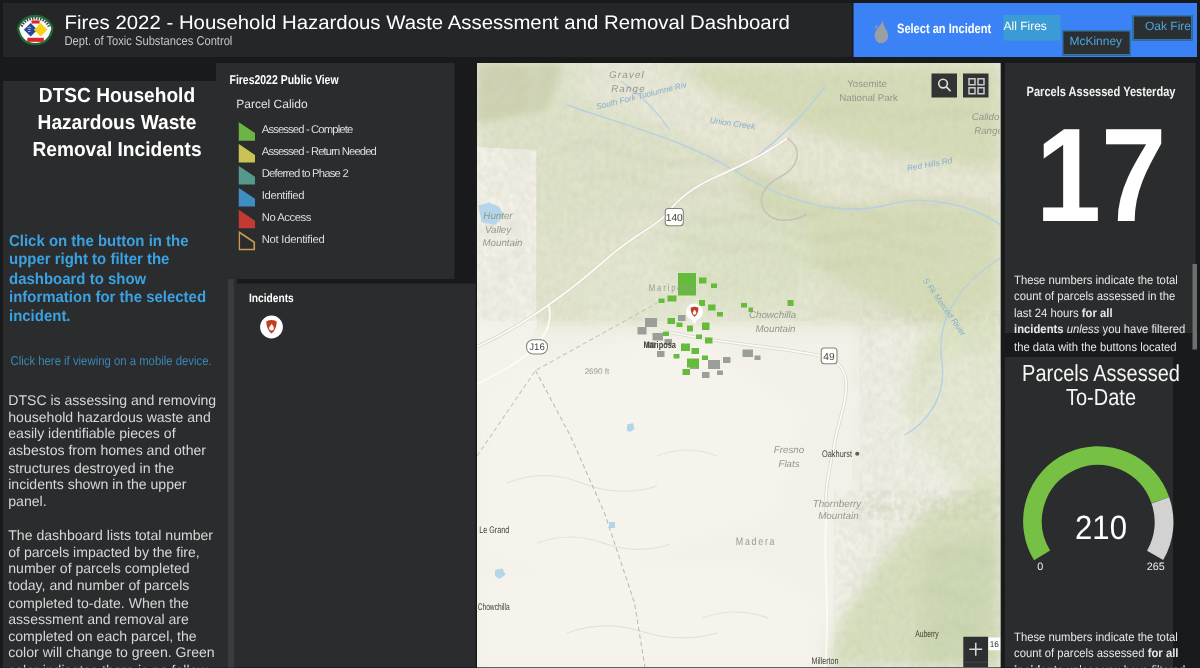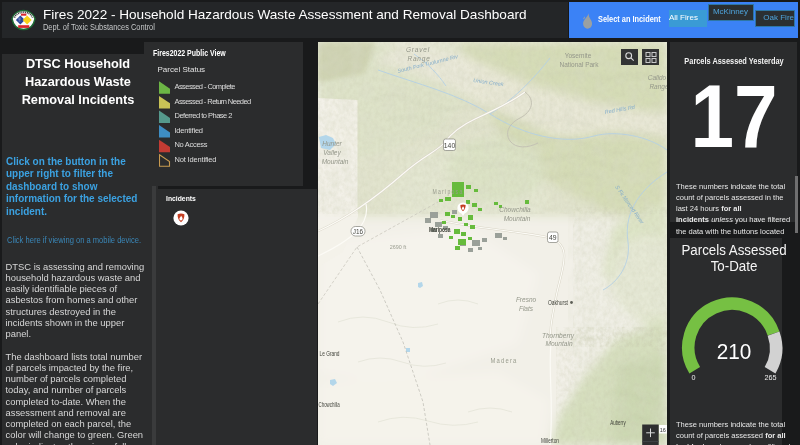--- a/index.html
+++ b/index.html
@@ -22,36 +22,36 @@
     <path d="M7.3,9.2 l2.4,0 M7.5,10.6 l2.0,0 M7.7,12 l1.6,0" stroke="#cfd6e8" stroke-width="0.5"></path>
   </svg>
   <div class="abs nw" style="left:41.2px;top:4.5px;font-size:13px;color:#fff;transform:scaleX(1.045);transform-origin:0 0">Fires 2022 - Household Hazardous Waste Assessment and Removal Dashboard</div>
   <div class="abs nw" style="left:41.3px;top:20px;font-size:8.5px;color:#c6c8c9;transform:scaleX(0.875);transform-origin:0 0">Dept. of Toxic Substances Control</div>
   <div class="abs" style="left:566px;top:0;width:230px;height:36px;background:#3b82f6;border-left:1px solid #171819">
     <svg class="abs" style="left:10px;top:9px" width="14" height="18" viewBox="0 0 14 18">
       <path d="M9.7,0.5 C10,3.1 8.5,4.9 6.8,7 C5.1,9.1 3.9,11 4.1,13.1 C4.35,15.9 6.2,17.7 8.5,17.7 C10.9,17.7 12.85,15.9 13.05,13.3 C13.25,10.8 11.8,8.9 10.8,7.1 C9.8,5.3 9.4,3 9.7,0.5 Z M5.9,5.3 C5.1,6.3 4.2,7.2 3.9,8.6 C4.5,8 5.3,7.6 5.9,7.2 Z" fill="#9aa0a2"></path>
     </svg>
     <div class="abs nw" style="left:29.4px;top:12px;font-size:9px;font-weight:bold;color:#fff;transform:scaleX(0.82);transform-origin:0 0">Select an Incident</div>
     <div class="abs" style="left:100px;top:8.3px;width:38px;height:16.6px;background:#3a9bd5;color:#fff;font-size:8px;line-height:16.6px;text-align:left">All Fires</div>
-    <div class="abs" style="left:138.5px;top:2px;width:46px;height:16.6px;background:#2b2f31;border:1px solid #2e76a5;color:#4ea4dc;font-size:8px;line-height:14.6px;text-align:center">McKinney</div>
+    <div class="abs" style="left:138.5px;top:18px;width:46px;height:16.6px;background:#2b2f31;border:1px solid #2e76a5;color:#4ea4dc;font-size:8px;line-height:14.6px;text-align:center">McKinney</div>
     <div class="abs" style="left:186px;top:8.3px;width:40px;height:16.6px;background:#2b2f31;border:1px solid #2e76a5;color:#4ea4dc;font-size:8px;line-height:14.6px;text-align:right">Oak Fire</div>
   </div>
 </div>
 
 <div class="panel" style="left:2px;top:54px;width:156px;height:403px;overflow:hidden">
   <div class="abs" style="left:150px;top:0;width:4px;height:403px;background:#3a3b3c"></div>
   <div class="abs nw" style="left:76px;top:1px;text-align:center;font-size:13.5px;font-weight:bold;color:#fff;line-height:18px;transform:translateX(-50%) scaleX(0.945);transform-origin:50% 0">DTSC Household<br>Hazardous Waste<br>Removal Incidents</div>
   <div class="abs nw" style="left:3.8px;top:100.5px;font-size:10.5px;font-weight:bold;color:#3ba2e2;line-height:12.6px;transform:scaleX(0.95);transform-origin:0 0">Click on the button in the<br>upper right to filter the<br>dashboard to show<br>information for the selected<br>incident.</div>
   <div class="abs nw" style="left:5px;top:181px;font-size:8.5px;color:#3a87b8;transform:scaleX(0.89);transform-origin:0 0">Click here if viewing on a mobile device.</div>
   <div class="abs nw" style="left:3.5px;top:206.5px;font-size:9.4px;color:#d7d7d7;line-height:11.25px;transform:scaleX(1.0);transform-origin:0 0">DTSC is assessing and removing<br>household hazardous waste and<br>easily identifiable pieces of<br>asbestos from homes and other<br>structures destroyed in the<br>incidents shown in the upper<br>panel.<br><br>The dashboard lists total number<br>of parcels impacted by the fire,<br>number of parcels completed<br>today, and number of parcels<br>completed to-date. When the<br>assessment and removal are<br>completed on each parcel, the<br>color will change to green. Green<br>color indicates there is no follow-<br>up necessary by DTSC HazMat</div>
 </div>
 
 <div class="panel" id="legend" style="left:144px;top:42px;width:159px;height:144px">
   <div class="abs nw" style="left:9px;top:5.5px;font-size:8.5px;font-weight:bold;color:#fff;transform:scaleX(0.82);transform-origin:0 0">Fires2022 Public View</div>
-  <div class="abs nw" style="left:13.5px;top:22.6px;font-size:8px;color:#e3e3e3">Parcel Status</div>
+  <div class="abs nw" style="left:13.5px;top:22.6px;font-size:8px;color:#e3e3e3">Parcel Calido</div>
   <svg class="abs" style="left:15px;top:38px" width="140" height="104" viewBox="0 0 140 104">
     <g>
       <polygon points="0,1.3 11,8.7 11,13.8 0,13.8" fill="#6cb545"></polygon>
       <polygon points="0,15.9 11,23.3 11,28.4 0,28.4" fill="#c9c356"></polygon>
       <polygon points="0,30.5 11,37.9 11,43 0,43" fill="#55998c"></polygon>
       <polygon points="0,45.1 11,52.5 11,57.6 0,57.6" fill="#3e8ec4"></polygon>
       <polygon points="0,59.7 11,67.1 11,72.2 0,72.2" fill="#c23b33"></polygon>
       <polygon points="0.5,74.8 10.5,81.5 10.5,86.3 0.5,86.3" fill="none" stroke="#c89a50" stroke-width="1.1"></polygon>
     </g>
     <g font-size="7.5" fill="#dedede" font-family="Liberation Sans" lengthAdjust="spacingAndGlyphs">

